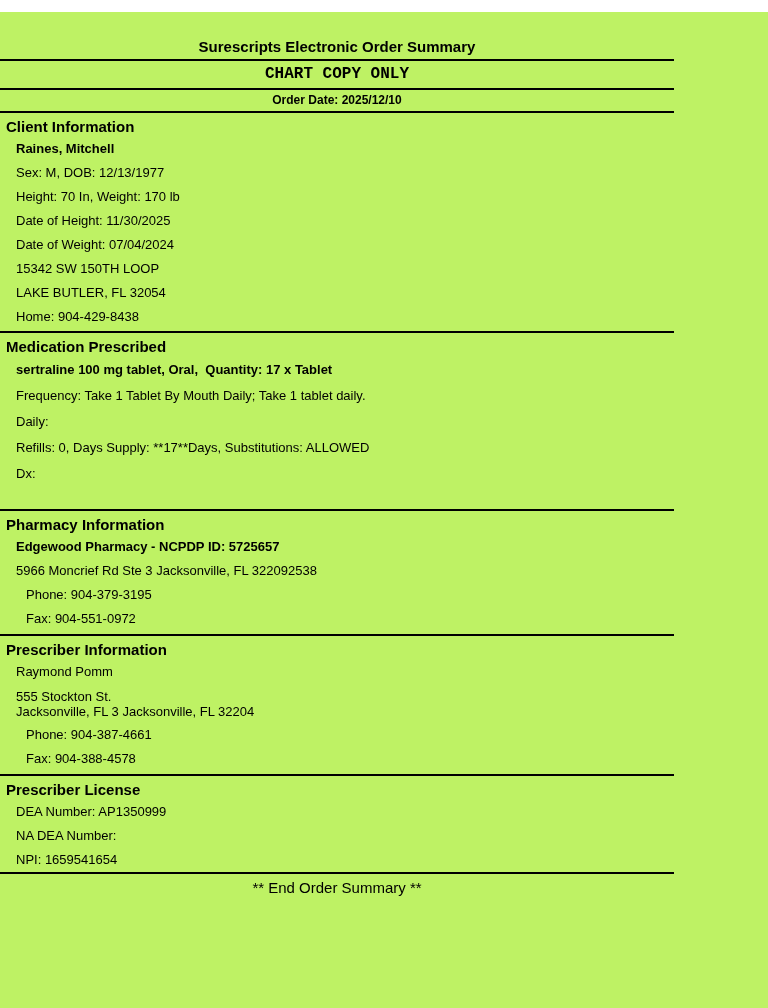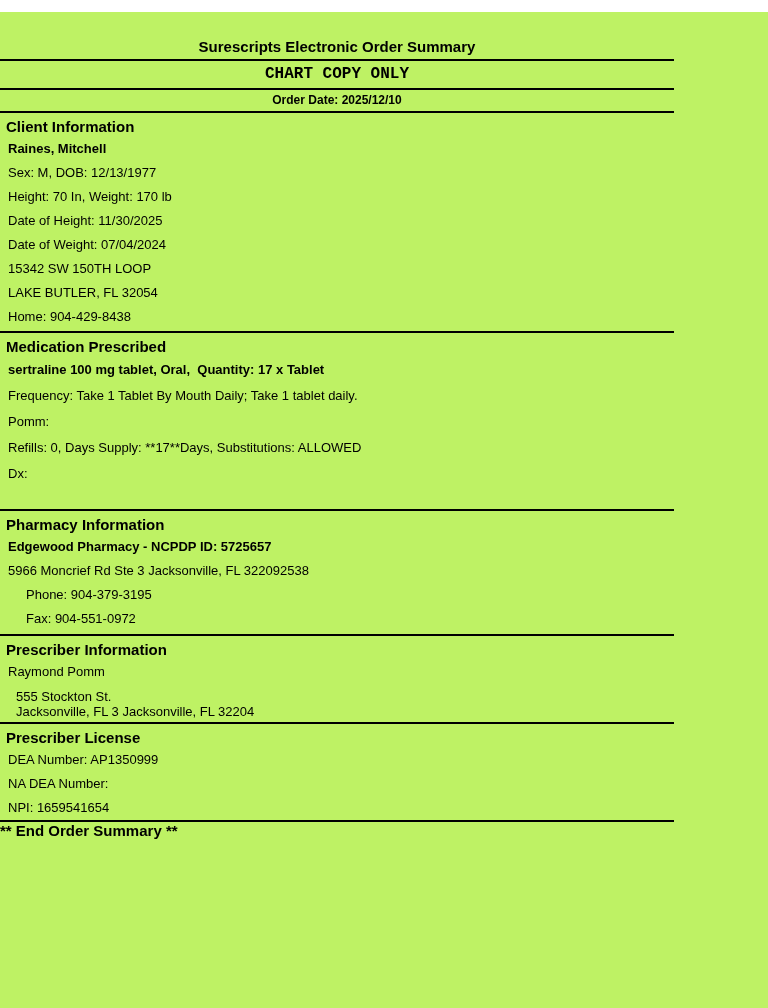--- a/index.html
+++ b/index.html
@@ -45,21 +45,21 @@
     padding: 3px 0 4px 0;
   }
   .section-heading {
     font-size: 15px;
     font-weight: bold;
     padding: 5px 0 2px 6px;
   }
   .line {
     font-size: 13px;
     line-height: 24px;
-    padding-left: 8px;
+    padding-left: 16px;
     white-space: pre;
   }
   .line.wide {
     line-height: 26px;
   }
   .line.bold {
     font-weight: bold;
   }
   .addr-block {
     font-size: 13px;
@@ -77,22 +77,24 @@
   .contact-row .phone-cell {
     width: 277px;
   }
   .contact-row.pushed {
     margin-top: 4px;
   }
   .section-bottom-gap-sm { height: 2px; }
   .section-bottom-gap-md { height: 3px; }
   .section-bottom-gap-lg { height: 22px; }
   .footer-line {
+    text-align: center;
     font-size: 15px;
-    font-weight: bold;
+    font-weight: normal;
+    padding-top: 5px;
   }
 </style>
 </head>
 <body>
 
 <div class="page">
   <div class="doc">
 
     <div class="doc-title">Surescripts Electronic Order Summary</div>
     <div class="rule"></div>
@@ -114,21 +116,21 @@
       <div class="line">LAKE BUTLER, FL 32054</div>
       <div class="line">Home: 904-429-8438</div>
       <div class="section-bottom-gap-sm"></div>
     </div>
     <div class="rule"></div>
 
     <div class="section">
       <div class="section-heading">Medication Prescribed</div>
       <div class="line wide bold">sertraline 100 mg tablet, Oral,  Quantity: 17 x Tablet</div>
       <div class="line wide">Frequency: Take 1 Tablet By Mouth Daily; Take 1 tablet daily.</div>
-      <div class="line wide">Pomm:</div>
+      <div class="line wide">Daily:</div>
       <div class="line wide">Refills: 0, Days Supply: **17**Days, Substitutions: ALLOWED</div>
       <div class="line wide">Dx:</div>
       <div class="section-bottom-gap-lg"></div>
     </div>
     <div class="rule"></div>
 
     <div class="section">
       <div class="section-heading">Pharmacy Information</div>
       <div class="line bold">Edgewood Pharmacy - NCPDP ID: 5725657</div>
       <div class="line">5966 Moncrief Rd Ste 3 Jacksonville, FL 322092538</div>
@@ -137,20 +139,24 @@
         <span>Fax: 904-551-0972</span>
       </div>
       <div class="section-bottom-gap-md"></div>
     </div>
     <div class="rule"></div>
 
     <div class="section">
       <div class="section-heading">Prescriber Information</div>
       <div class="line">Raymond Pomm</div>
       <div class="addr-block"><span>555 Stockton St.</span><br><span>Jacksonville, FL 3 Jacksonville, FL 32204</span></div>
+      <div class="contact-row pushed">
+        <span class="phone-cell">Phone: 904-387-4661</span>
+        <span>Fax: 904-388-4578</span>
+      </div>
       <div class="section-bottom-gap-md"></div>
     </div>
     <div class="rule"></div>
 
     <div class="section">
       <div class="section-heading">Prescriber License</div>
       <div class="line">DEA Number: AP1350999</div>
       <div class="line">NA DEA Number:</div>
       <div class="line">NPI: 1659541654</div>
     </div>

